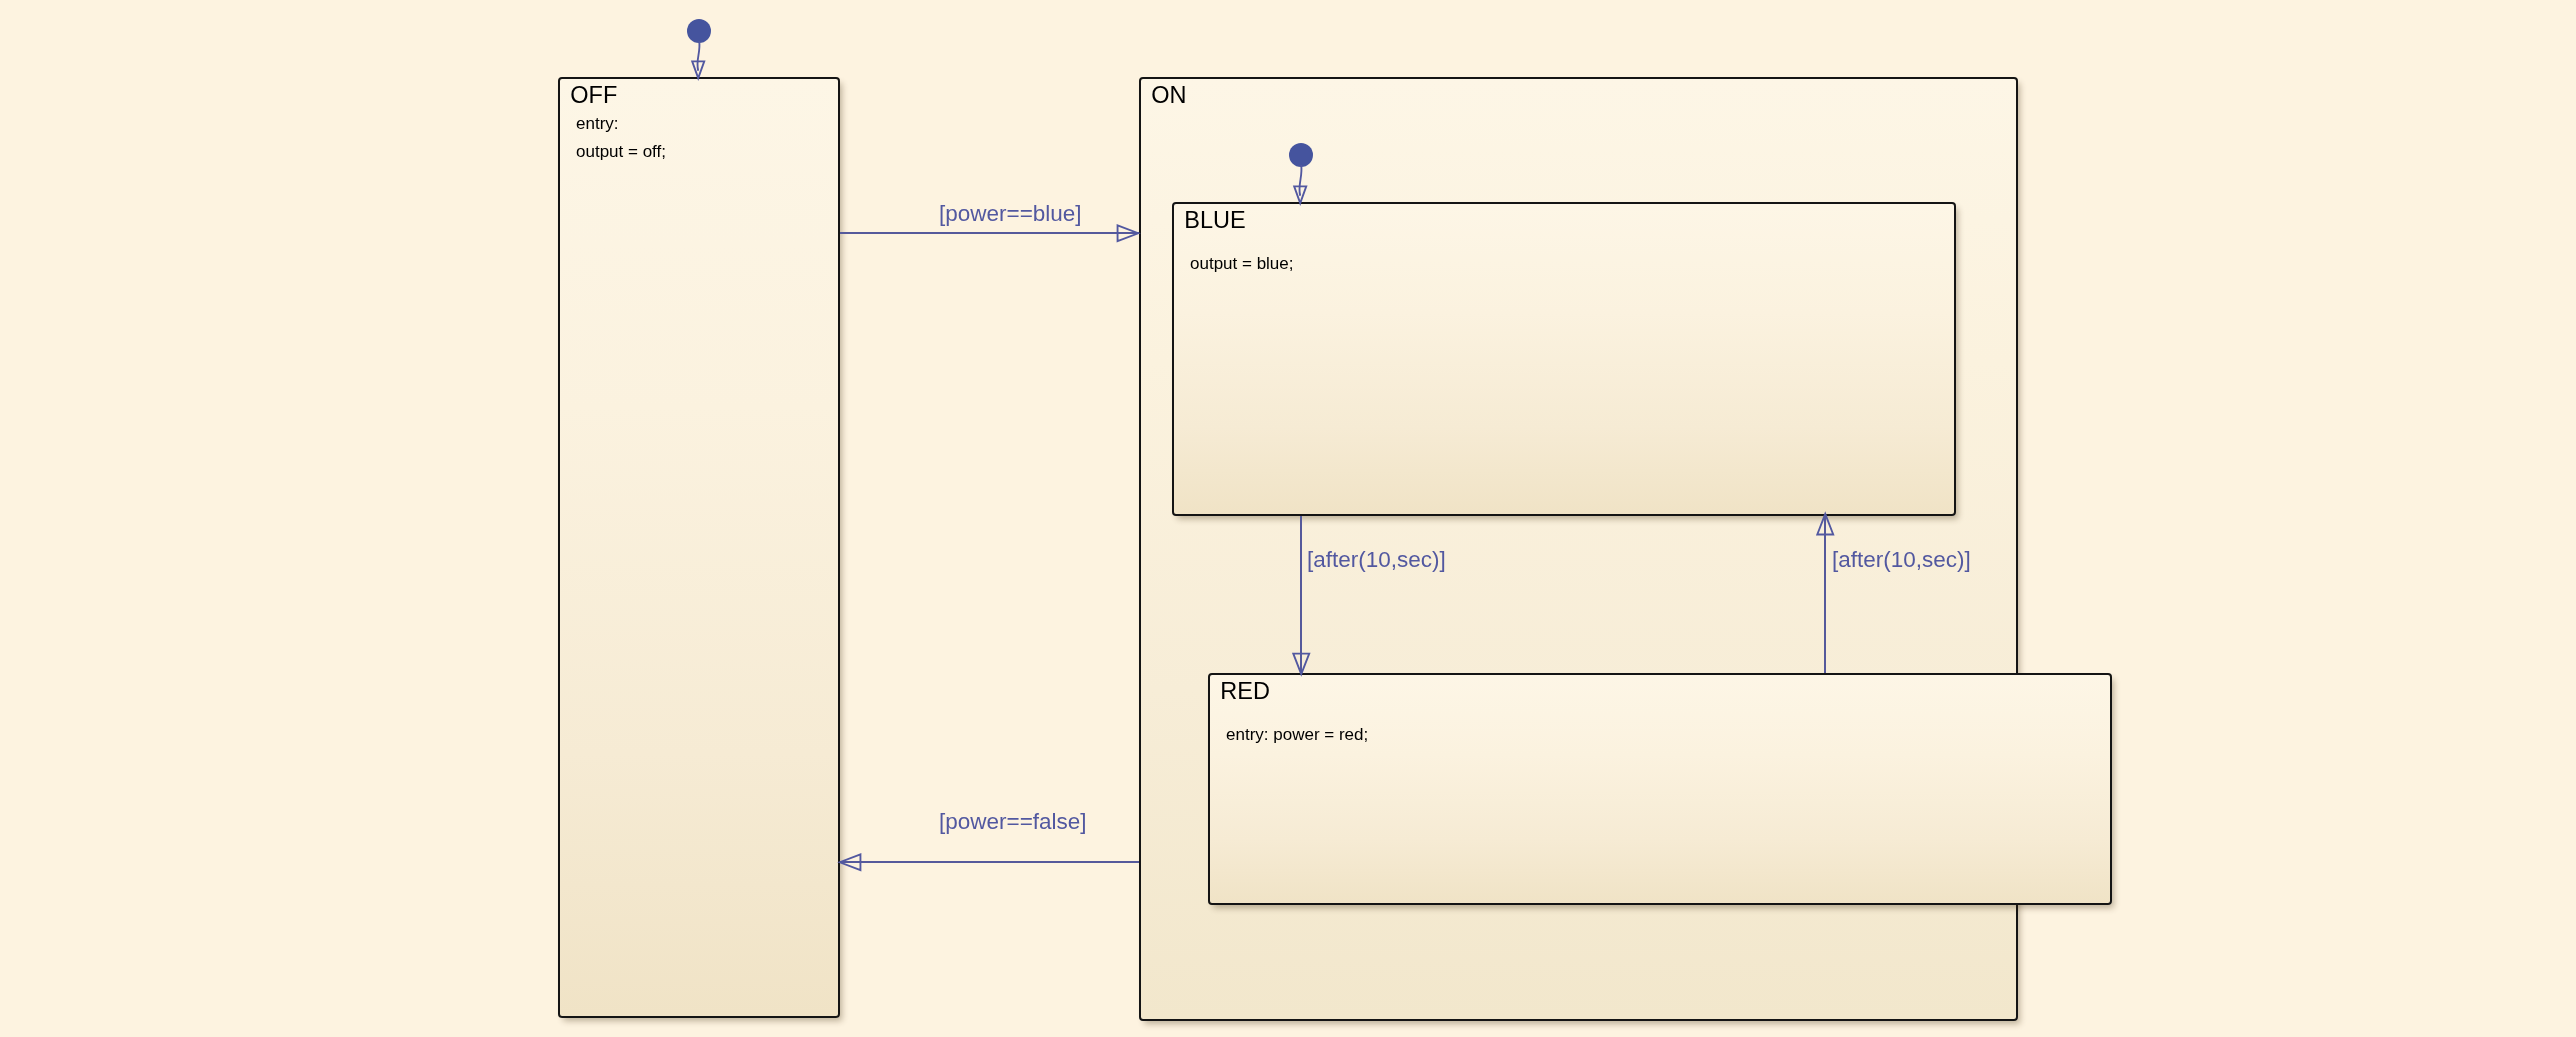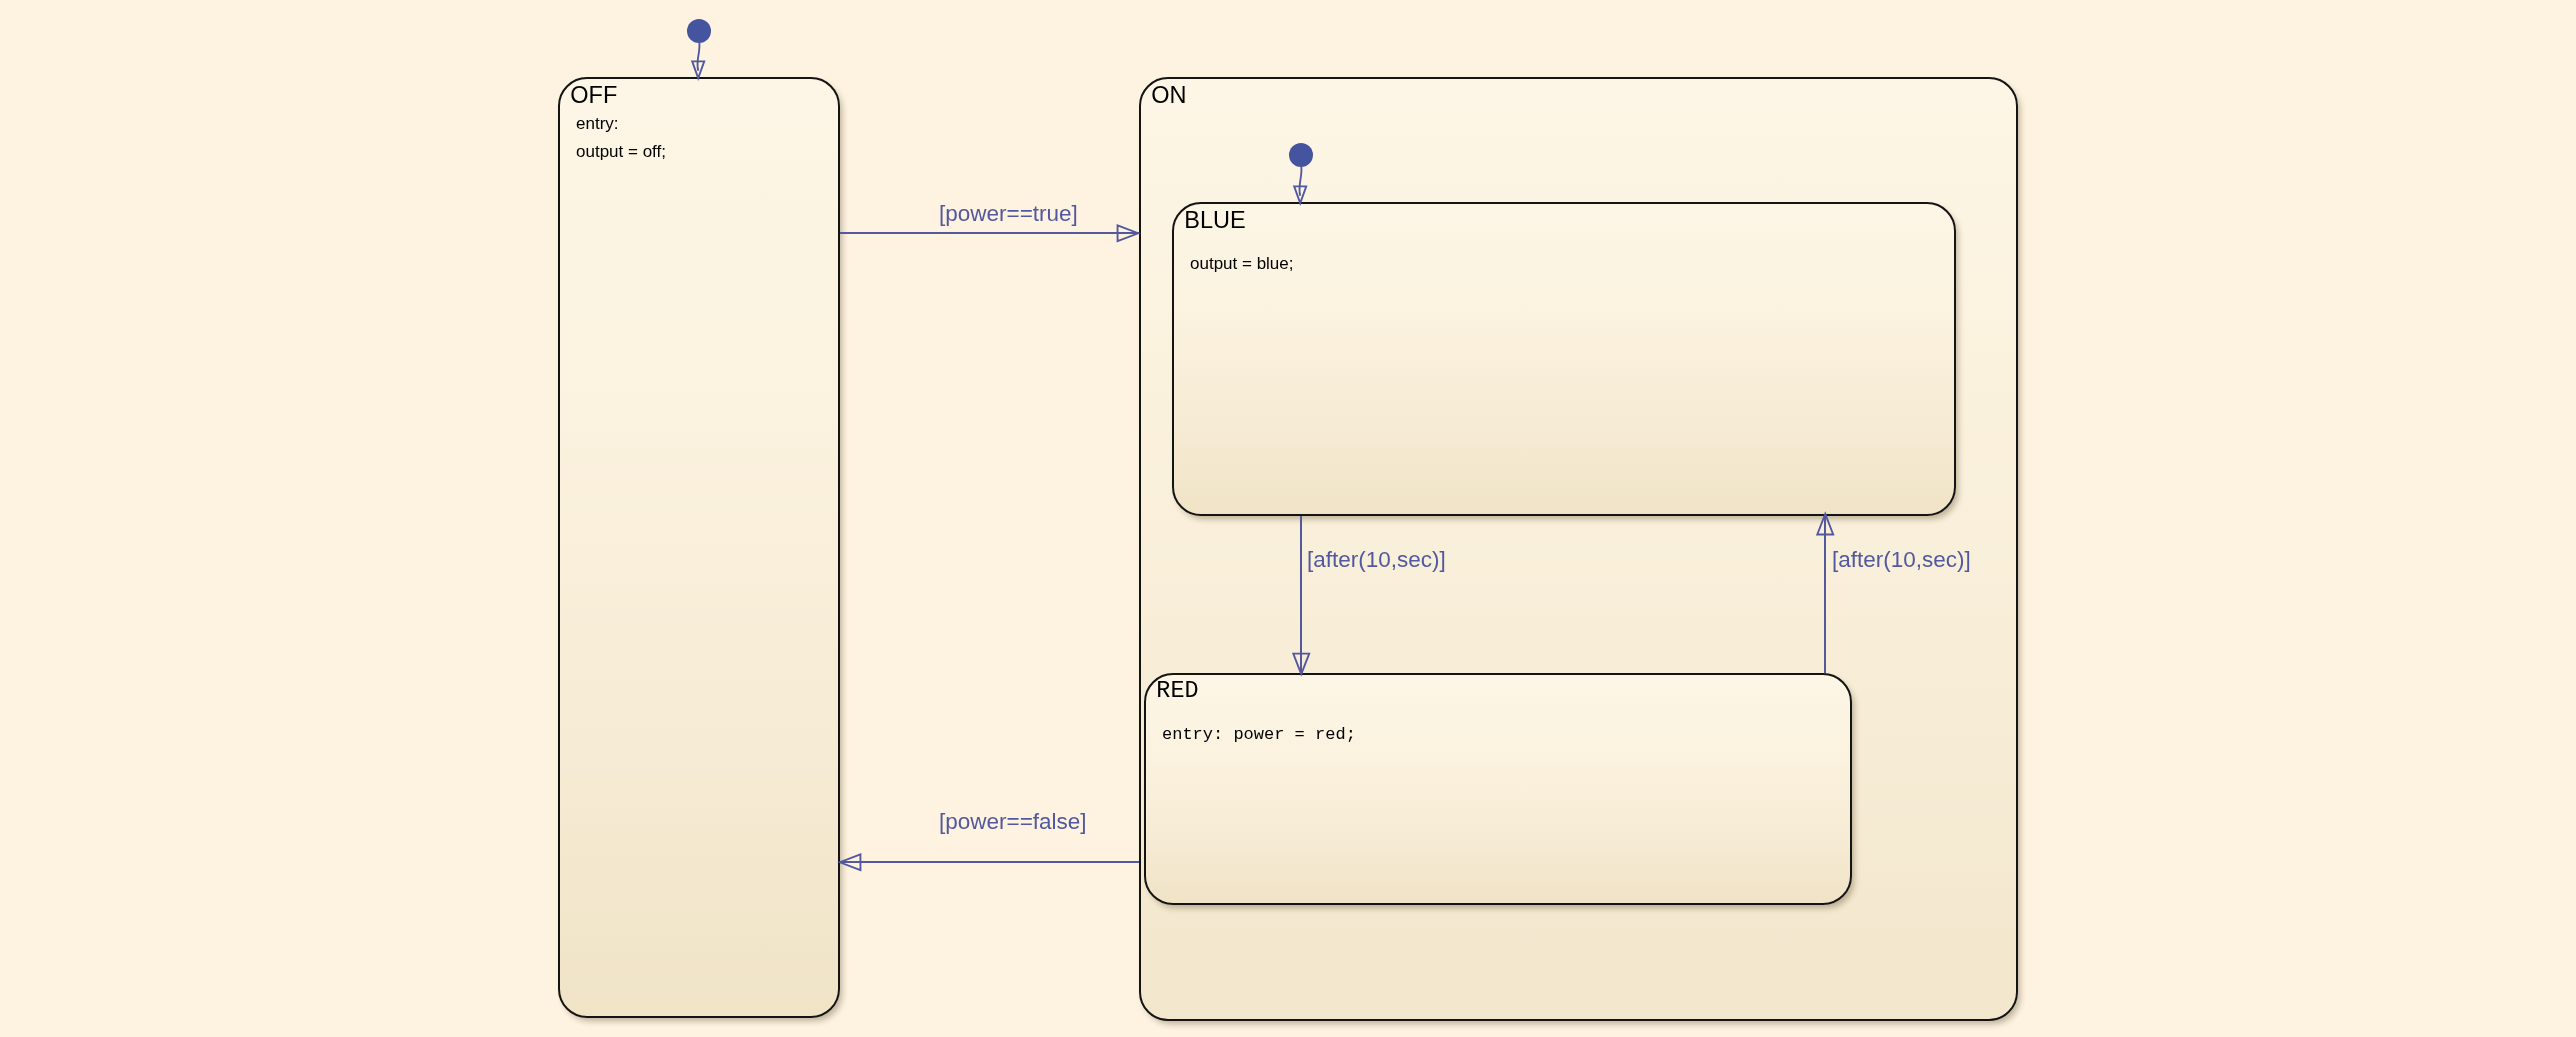--- a/index.html
+++ b/index.html
@@ -15,21 +15,21 @@
     background: #fdf3e0;
     font-family: "Liberation Sans", "DejaVu Sans", sans-serif;
     overflow: hidden;
   }
 
   
   .state {
     position: absolute;
     box-sizing: border-box;
     border: 2.3px solid #141414;
-    border-radius: 29px;
+    border-radius: 4px;
     background: linear-gradient(to bottom, #fdf6e6 0%, #fbf2df 35%, #f6ebd4 72%, #f0e3c6 100%);
     box-shadow: 3.8px 4.7px 6.6px -1.9px rgba(60, 40, 10, 0.32);
     overflow: hidden;
   }
   .state.superstate {
     background: linear-gradient(to bottom, #fdf6e6 0%, #fbf2de 30%, #f7edd7 65%, #f2e7cc 100%);
   }
 
   .state-label {
     position: absolute;
@@ -100,42 +100,42 @@
 
   <div class="state superstate" style="left:1139px; top:77px; width:879px; height:944px;">
     <div class="state-label">ON</div>
   </div>
 
   <div class="state" style="left:1172px; top:202px; width:784px; height:314px;">
     <div class="state-label">BLUE</div>
     <div class="state-body tight">output = blue;</div>
   </div>
 
-  <div class="state" style="left:1144px; top:673px; width:708px; height:232px;font-family:Liberation Mono, monospace;">
+  <div class="state" style="left:1208px; top:673px; width:904px; height:232px;">
     <div class="state-label">RED</div>
     <div class="state-body tight">entry: power = red;</div>
   </div>
 
   <div class="default-dot" style="left:687px; top:19px;"></div>
   <svg class="default-curve" style="left:682px; top:41px; width:38px; height:39px;" viewBox="0 0 40 42">
     <path d="M 18 0 C 20 12, 14 20, 17 32" stroke="#5258a0" stroke-width="2" fill="none"></path>
     <path d="M 10.5 22 L 23.5 22 L 17 40 Z" stroke="#5258a0" stroke-width="2" fill="none"></path>
   </svg>
 
   <div class="default-dot" style="left:1289px; top:143px;"></div>
   <svg class="default-curve" style="left:1284px; top:165px; width:38px; height:40px;" viewBox="0 0 40 43">
     <path d="M 18 0 C 20 12, 14 21, 17 33" stroke="#5258a0" stroke-width="2" fill="none"></path>
     <path d="M 10.5 23 L 23.5 23 L 17 41 Z" stroke="#5258a0" stroke-width="2" fill="none"></path>
   </svg>
 
   <div class="trans-line trans-h" style="left:840px; top:232px; width:299px;"></div>
   <svg class="arrowhead" style="left:1110px; top:222px; width:32px; height:22.5px;" viewBox="0 0 34 24">
     <path d="M 8 3.5 L 8 20.5 L 30 12 Z" stroke="#5258a0" stroke-width="2" fill="none"></path>
   </svg>
-  <div class="trans-label" style="left:939px; top:201px;">[power==true]</div>
+  <div class="trans-label" style="left:939px; top:201px;">[power==blue]</div>
 
   <div class="trans-line trans-h" style="left:840px; top:861px; width:299px;"></div>
   <svg class="arrowhead" style="left:836px; top:851px; width:32px; height:22.5px;" viewBox="0 0 34 24">
     <path d="M 26 3.5 L 26 20.5 L 4 12 Z" stroke="#5258a0" stroke-width="2" fill="none"></path>
   </svg>
   <div class="trans-label" style="left:939px; top:809px;">[power==false]</div>
 
   <div class="trans-line trans-v" style="left:1300px; top:516px; height:157px;"></div>
   <svg class="arrowhead" style="left:1290px; top:646px; width:22.5px; height:32px;" viewBox="0 0 24 34">
     <path d="M 3.5 8 L 20.5 8 L 12 30 Z" stroke="#5258a0" stroke-width="2" fill="none"></path>

